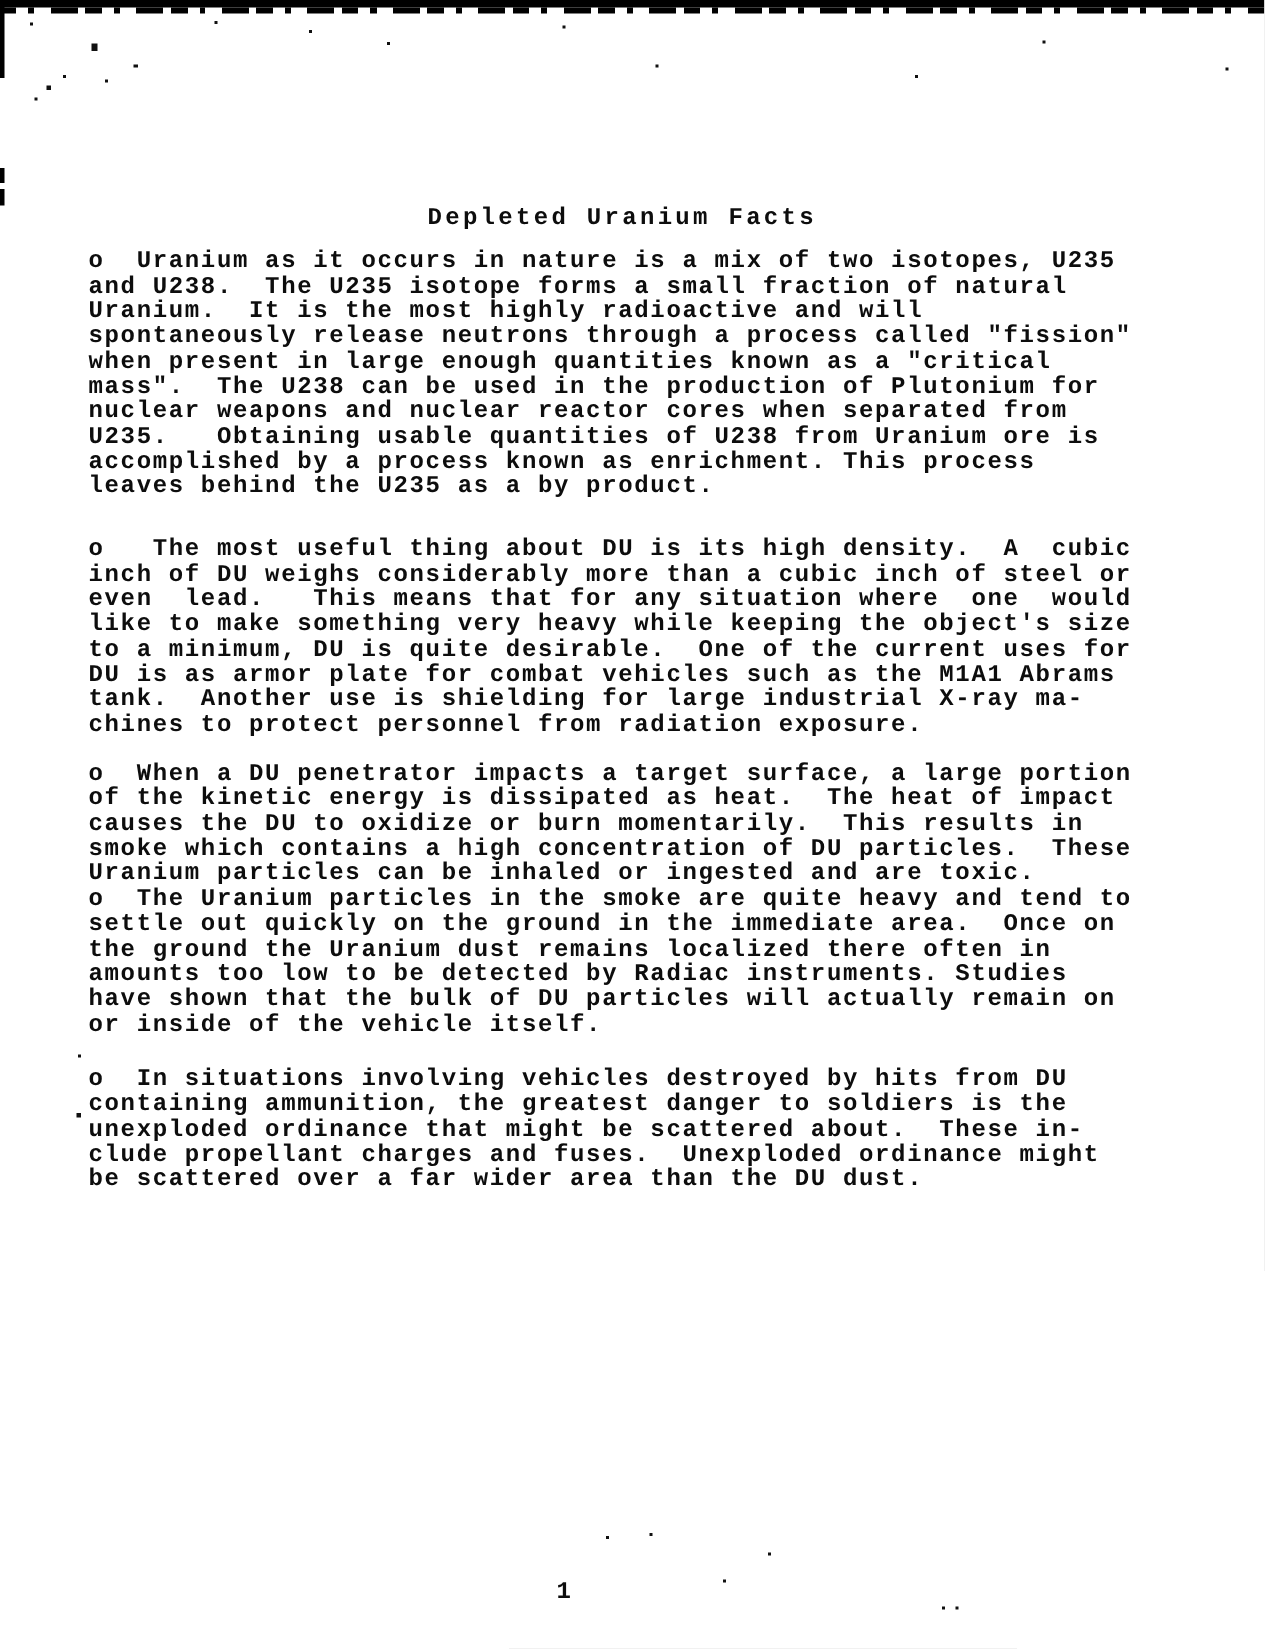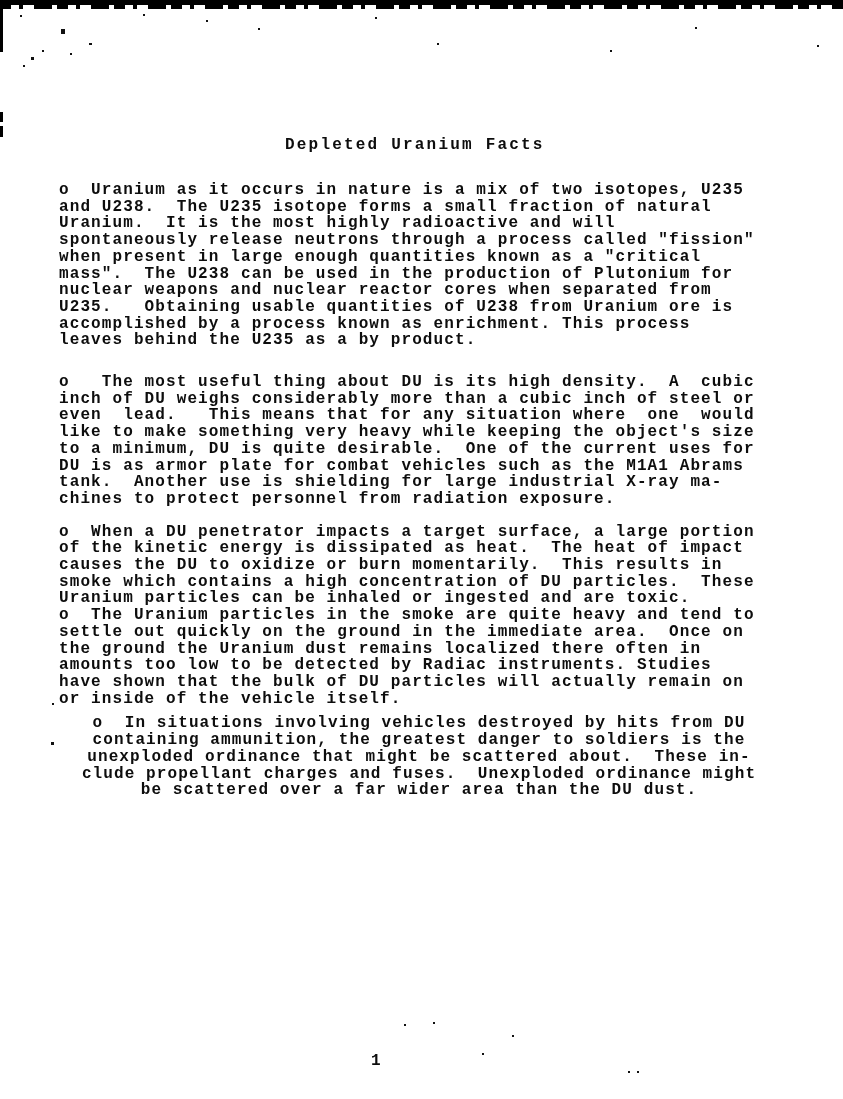--- a/index.html
+++ b/index.html
@@ -89,37 +89,37 @@
     left: 285px;
     top: 136px;
     font-size: 16px;
     font-weight: 700;
     letter-spacing: 2.2px;
     white-space: pre;
   }
   .content {
     position: absolute;
     left: 59px;
-    top: 182px;
+    top: 166px;
     width: 720px;
   }
   .para {
     font-size: 16px;
     line-height: 16.7px;
     font-weight: 700;
     letter-spacing: 1.1px;
     white-space: pre;
   }
   .para-1 { margin-bottom: 25px; }
   .para-2 { margin-bottom: 19px; }
   .para-3 { margin-bottom: 16px; }
   .para-4 { margin-bottom: 18px; }
   .para-5 { }
-  .para-6 { margin-bottom: 8px; }
-  .para-7 { margin-bottom: 16px; text-align: center; }
+  .para-6 { margin-bottom: 20px; }
+  .para-7 { margin-bottom: 16px; }
 
   .page-number {
     position: absolute;
     left: 371px;
     top: 1052px;
     font-size: 16px;
     font-weight: 700;
   }
 </style>
 </head>

